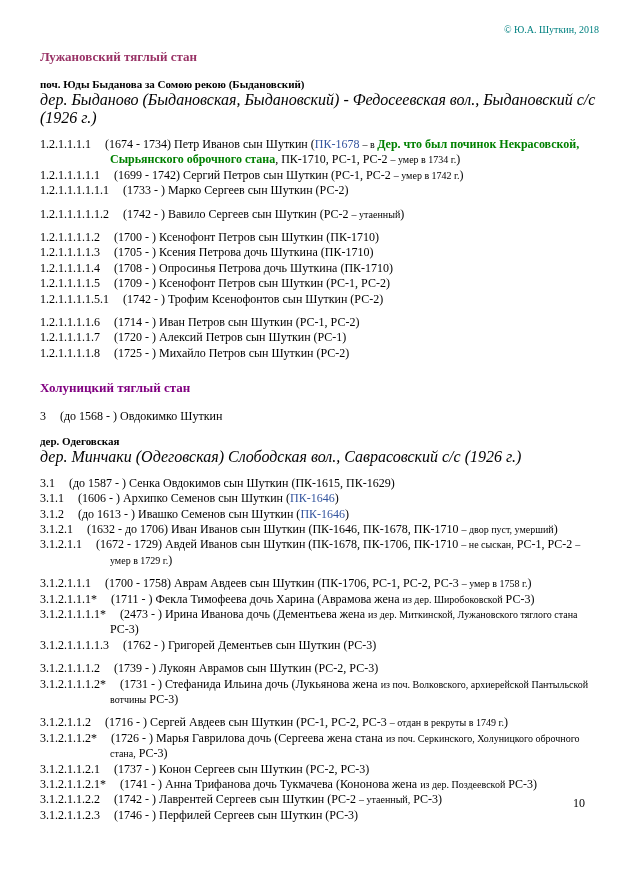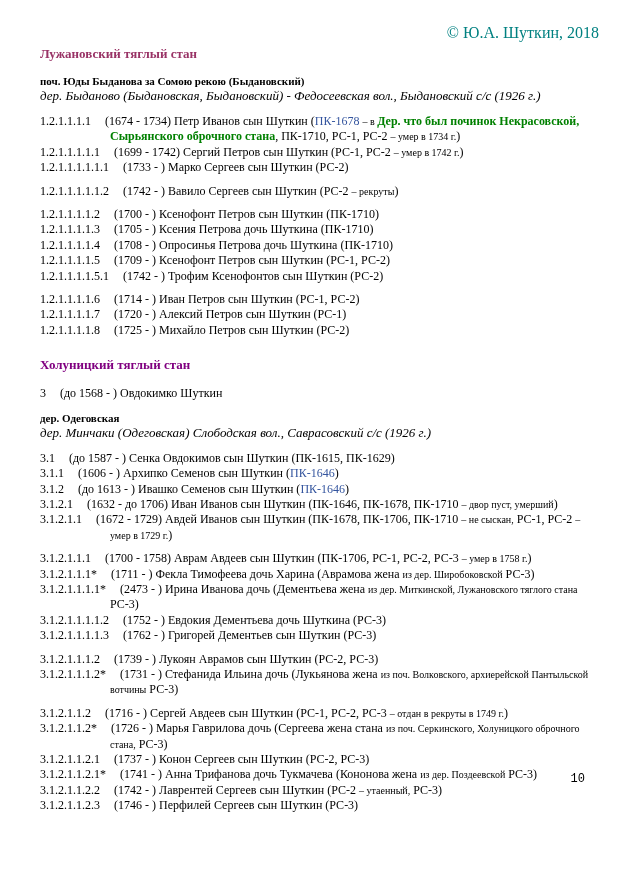--- a/index.html
+++ b/index.html
@@ -9,78 +9,77 @@
     font-family: "Liberation Serif", serif;
     color: #000000;
     position: relative;
     box-sizing: border-box;
     padding: 24px 22px 0 40px;
     overflow: hidden;
   }
   .copyright {
     text-align: right;
     color: var(--c-copyright_teal, #008080);
-    font-size: 16px;
-    margin: 0 0 4px 0;
+    font-size: 10px;
+    margin: 0 0 14px 0;
   }
   .sec-heading {
     font-weight: bold;
     font-size: 13px;
     margin: 0 0 13px 0;
   }
   .sec-heading.h1 { color: var(--c-heading1, #993366); }
   .sec-heading.h2 { color: var(--c-heading2, #800080); margin-top: 19px; }
   .place-title {
     font-weight: bold;
     font-size: 11px;
     margin: 0 0 1px 0;
   }
   .place-sub {
     font-style: italic;
-    font-size: 13px;
+    font-size: 16px;
     margin: 0 0 10px 0;
   }
   .entries { }
   .entry {
     font-size: 12px;
     line-height: 15.4px;
     padding-left: 70px;
     text-indent: -70px;
     max-width: 559px;
   }
   .entry.gap { margin-top: 8px; }
   .entry .num { margin-right: 14px; white-space: nowrap; }
   .seg-n { }
   .seg-sm { font-size: 10px; }
   .seg-b { color: var(--c-ref_blue, #33549E); }
   .seg-g { color: var(--c-place_green, #008000); font-weight: bold; }
   .head-entry-block { margin: 11px 0 10px 0; }
   .place-block { margin-top: 10px; }
   .page-num {
     position: absolute;
-    top: 772px;
+    top: 796px;
     right: 36px;
     font-size: 12px;
-    font-family: Liberation Mono, monospace;
   }
 </style>
 </head>
 <body style="--c-copyright_teal: #008080; --c-heading1: #993366; --c-heading2: #800080; --c-ref_blue: #33549E; --c-place_green: #008000;">
 
 <div class="copyright">© Ю.А. Шуткин, 2018</div>
 
 <div>
   <div class="sec-heading h1">Лужановский тяглый стан</div>
   <div class="place-title">поч. Юды Быданова за Сомою рекою (Быдановский)</div>
   <div class="place-sub">дер. Быданово (Быдановская, Быдановский) - Федосеевская вол., Быдановский с/с (1926 г.)</div>
   <div class="entries">
       <div class="entry"><span class="num">1.2.1.1.1.1</span><span class="seg-n">(1674 - 1734) Петр Иванов сын Шуткин (</span><span class="seg-b">ПК-1678</span><span class="seg-n"> </span><span class="seg-sm">– в </span><span class="seg-g">Дер. что был починок Некрасовской, Сырьянского оброчного стана</span><span class="seg-n">, ПК-1710, РС-1, РС-2 </span><span class="seg-sm">– умер в 1734 г.</span><span class="seg-n">)</span></div>
       <div class="entry"><span class="num">1.2.1.1.1.1.1</span><span class="seg-n">(1699 - 1742) Сергий Петров сын Шуткин (РС-1, РС-2 </span><span class="seg-sm">– умер в 1742 г.</span><span class="seg-n">)</span></div>
       <div class="entry"><span class="num">1.2.1.1.1.1.1.1</span><span class="seg-n">(1733 - ) Марко Сергеев сын Шуткин (РС-2)</span></div>
-      <div class="entry gap"><span class="num">1.2.1.1.1.1.1.2</span><span class="seg-n">(1742 - ) Вавило Сергеев сын Шуткин (РС-2 </span><span class="seg-sm">– рекруты</span><span class="seg-n">)</span></div>
+      <div class="entry gap"><span class="num">1.2.1.1.1.1.1.2</span><span class="seg-n">(1742 - ) Вавило Сергеев сын Шуткин (РС-2 </span><span class="seg-sm">– утаенный</span><span class="seg-n">)</span></div>
       <div class="entry gap"><span class="num">1.2.1.1.1.1.2</span><span class="seg-n">(1700 - ) Ксенофонт Петров сын Шуткин (ПК-1710)</span></div>
       <div class="entry"><span class="num">1.2.1.1.1.1.3</span><span class="seg-n">(1705 - ) Ксения Петрова дочь Шуткина (ПК-1710)</span></div>
       <div class="entry"><span class="num">1.2.1.1.1.1.4</span><span class="seg-n">(1708 - ) Опросинья Петрова дочь Шуткина (ПК-1710)</span></div>
       <div class="entry"><span class="num">1.2.1.1.1.1.5</span><span class="seg-n">(1709 - ) Ксенофонт Петров сын Шуткин (РС-1, РС-2)</span></div>
       <div class="entry"><span class="num">1.2.1.1.1.1.5.1</span><span class="seg-n">(1742 - ) Трофим Ксенофонтов сын Шуткин (РС-2)</span></div>
       <div class="entry gap"><span class="num">1.2.1.1.1.1.6</span><span class="seg-n">(1714 - ) Иван Петров сын Шуткин (РС-1, РС-2)</span></div>
       <div class="entry"><span class="num">1.2.1.1.1.1.7</span><span class="seg-n">(1720 - ) Алексий Петров сын Шуткин (РС-1)</span></div>
       <div class="entry"><span class="num">1.2.1.1.1.1.8</span><span class="seg-n">(1725 - ) Михайло Петров сын Шуткин (РС-2)</span></div>
     </div>
 </div>
@@ -96,21 +95,20 @@
   </div>
   <div class="entries">
       <div class="entry"><span class="num">3.1</span><span class="seg-n">(до 1587 - ) Сенка Овдокимов сын Шуткин (ПК-1615, ПК-1629)</span></div>
       <div class="entry"><span class="num">3.1.1</span><span class="seg-n">(1606 - ) Архипко Семенов сын Шуткин (</span><span class="seg-b">ПК-1646</span><span class="seg-n">)</span></div>
       <div class="entry"><span class="num">3.1.2</span><span class="seg-n">(до 1613 - ) Ивашко Семенов сын Шуткин (</span><span class="seg-b">ПК-1646</span><span class="seg-n">)</span></div>
       <div class="entry"><span class="num">3.1.2.1</span><span class="seg-n">(1632 - до 1706) Иван Иванов сын Шуткин (ПК-1646, ПК-1678, ПК-1710 </span><span class="seg-sm">– двор пуст, умерший</span><span class="seg-n">)</span></div>
       <div class="entry"><span class="num">3.1.2.1.1</span><span class="seg-n">(1672 - 1729) Авдей Иванов сын Шуткин (ПК-1678, ПК-1706, ПК-1710 </span><span class="seg-sm">– не сыскан,</span><span class="seg-n"> РС-1, РС-2 </span><span class="seg-sm">– умер в 1729 г.</span><span class="seg-n">)</span></div>
       <div class="entry gap"><span class="num">3.1.2.1.1.1</span><span class="seg-n">(1700 - 1758) Аврам Авдеев сын Шуткин (ПК-1706, РС-1, РС-2, РС-3 </span><span class="seg-sm">– умер в 1758 г.</span><span class="seg-n">)</span></div>
       <div class="entry"><span class="num">3.1.2.1.1.1*</span><span class="seg-n">(1711 - ) Фекла Тимофеева дочь Харина (Аврамова жена </span><span class="seg-sm">из дер. Широбоковской</span><span class="seg-n"> РС-3)</span></div>
       <div class="entry"><span class="num">3.1.2.1.1.1.1*</span><span class="seg-n">(2473 - ) Ирина Иванова дочь (Дементьева жена </span><span class="seg-sm">из дер. Миткинской, Лужановского тяглого стана</span><span class="seg-n"> РС-3)</span></div>
-      <div class="entry"><span class="num">3.1.2.1.1.1.1.2</span><span class="seg-n">(1752 - ) Евдокия Дементьева дочь Шуткина (РС-3)</span></div>
       <div class="entry"><span class="num">3.1.2.1.1.1.1.3</span><span class="seg-n">(1762 - ) Григорей Дементьев сын Шуткин (РС-3)</span></div>
       <div class="entry gap"><span class="num">3.1.2.1.1.1.2</span><span class="seg-n">(1739 - ) Лукоян Аврамов сын Шуткин (РС-2, РС-3)</span></div>
       <div class="entry"><span class="num">3.1.2.1.1.1.2*</span><span class="seg-n">(1731 - ) Стефанида Ильина дочь (Лукьянова жена </span><span class="seg-sm">из поч. Волковского, архиерейской Пантыльской вотчины</span><span class="seg-n"> РС-3)</span></div>
       <div class="entry gap"><span class="num">3.1.2.1.1.2</span><span class="seg-n">(1716 - ) Сергей Авдеев сын Шуткин (РС-1, РС-2, РС-3 </span><span class="seg-sm">– отдан в рекруты в 1749 г.</span><span class="seg-n">)</span></div>
       <div class="entry"><span class="num">3.1.2.1.1.2*</span><span class="seg-n">(1726 - ) Марья Гаврилова дочь (Сергеева жена стана </span><span class="seg-sm">из поч. Серкинского, Холуницкого оброчного стана,</span><span class="seg-n"> РС-3)</span></div>
       <div class="entry"><span class="num">3.1.2.1.1.2.1</span><span class="seg-n">(1737 - ) Конон Сергеев сын Шуткин (РС-2, РС-3)</span></div>
       <div class="entry"><span class="num">3.1.2.1.1.2.1*</span><span class="seg-n">(1741 - ) Анна Трифанова дочь Тукмачева (Кононова жена </span><span class="seg-sm">из дер. Поздеевской</span><span class="seg-n"> РС-3)</span></div>
       <div class="entry"><span class="num">3.1.2.1.1.2.2</span><span class="seg-n">(1742 - ) Лаврентей Сергеев сын Шуткин (РС-2 </span><span class="seg-sm">– утаенный,</span><span class="seg-n"> РС-3)</span></div>
       <div class="entry"><span class="num">3.1.2.1.1.2.3</span><span class="seg-n">(1746 - ) Перфилей Сергеев сын Шуткин (РС-3)</span></div>
     </div>

